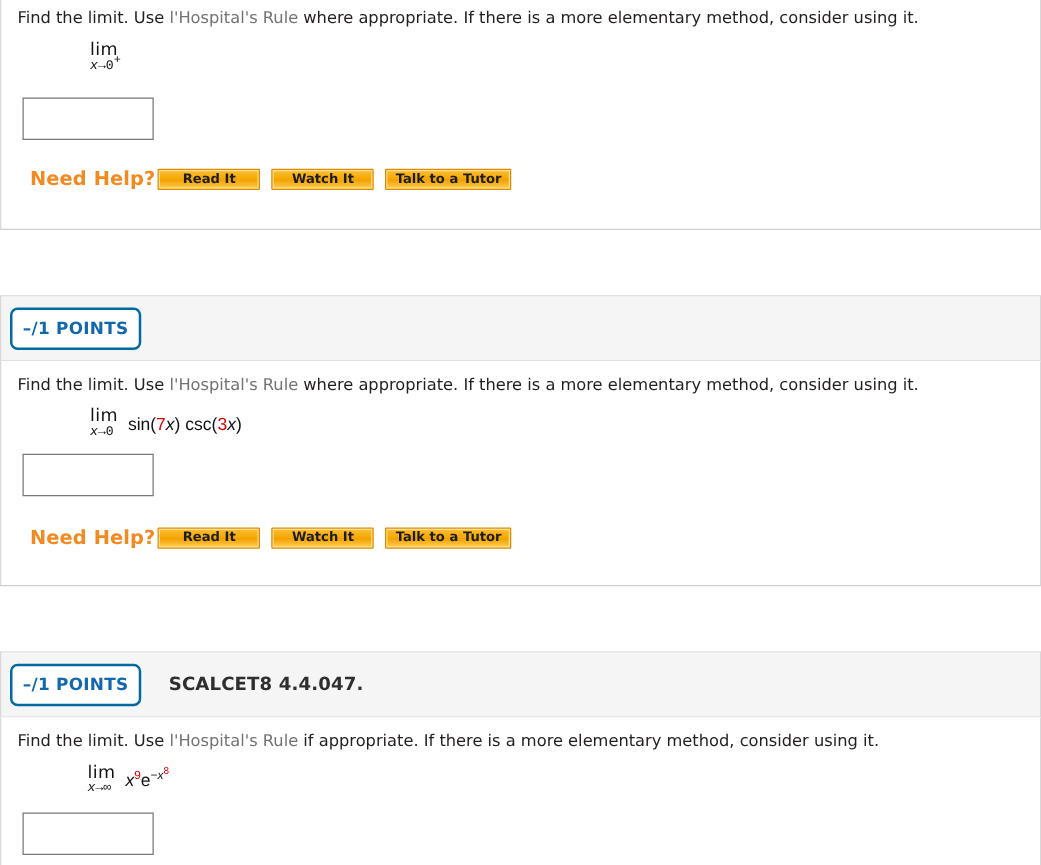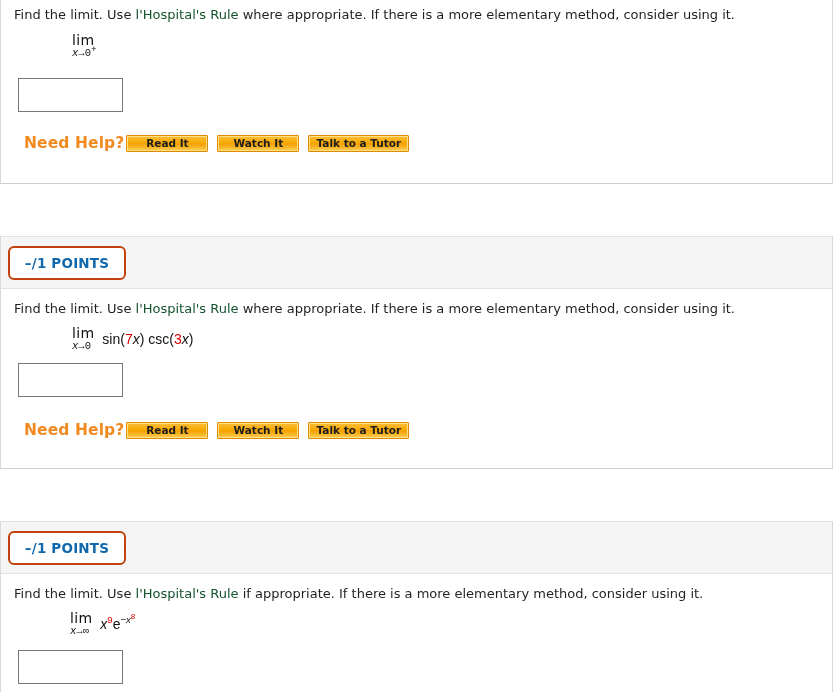--- a/index.html
+++ b/index.html
@@ -41,23 +41,23 @@
     border-top: 1px solid #e2e2e2;
     border-bottom: 1px solid #e2e2e2;
     border-left: 1px solid #d8d8d8;
     border-right: 1px solid #d8d8d8;
     box-sizing: border-box;
     display: flex;
     align-items: center;
   }
   .points-badge {
     margin-left: 7px;
-    width: 118px;
+    width: 105px;
     height: 34px;
-    border: 2px solid #c2410c;
+    border: 2px solid #0369a1;
     border-radius: 6px;
     background: #ffffff;
     color: #1268ad;
     font-size: 13.5px;
     font-weight: bold;
     letter-spacing: 0.2px;
     display: flex;
     align-items: center;
     justify-content: center;
     box-sizing: border-box;
@@ -71,21 +71,21 @@
   }
 
   .prompt {
     position: absolute;
     left: 14px;
     font-size: 13px;
     color: #231f20;
     white-space: nowrap;
   }
   .lh-link {
-    color: #14532d;
+    color: #737373;
   }
 
   
   .math {
     position: absolute;
     font-family: "DejaVu Serif", "Liberation Serif", serif;
     color: #111;
     white-space: nowrap;
   }
   .limop {
@@ -245,20 +245,21 @@
 
   <div class="help-row" style="top:421px;">
     <span class="help-label">Need Help?</span>
     <div class="help-btn" style="width:82px;">Read It</div>
     <div class="help-btn" style="width:82px;">Watch It</div>
     <div class="help-btn" style="width:101px;">Talk to a Tutor</div>
   </div>
 
   <div class="qheader" style="top:521px; height:53px;">
     <div class="points-badge">–/1 POINTS</div>
+    <div class="qtitle">SCALCET8 4.4.047.</div>
   </div>
 
   <div class="card" style="top:574px; height:120px; border-bottom:none;"></div>
 
   <div class="prompt" style="top:586px;">
     <span>Find the limit. Use </span><span class="lh-link">l'Hospital's Rule</span><span> if appropriate. If there is a more elementary method, consider using it.</span>
   </div>
 
   <div class="math" style="top:611px; left:70px;">
     <span class="limop">

